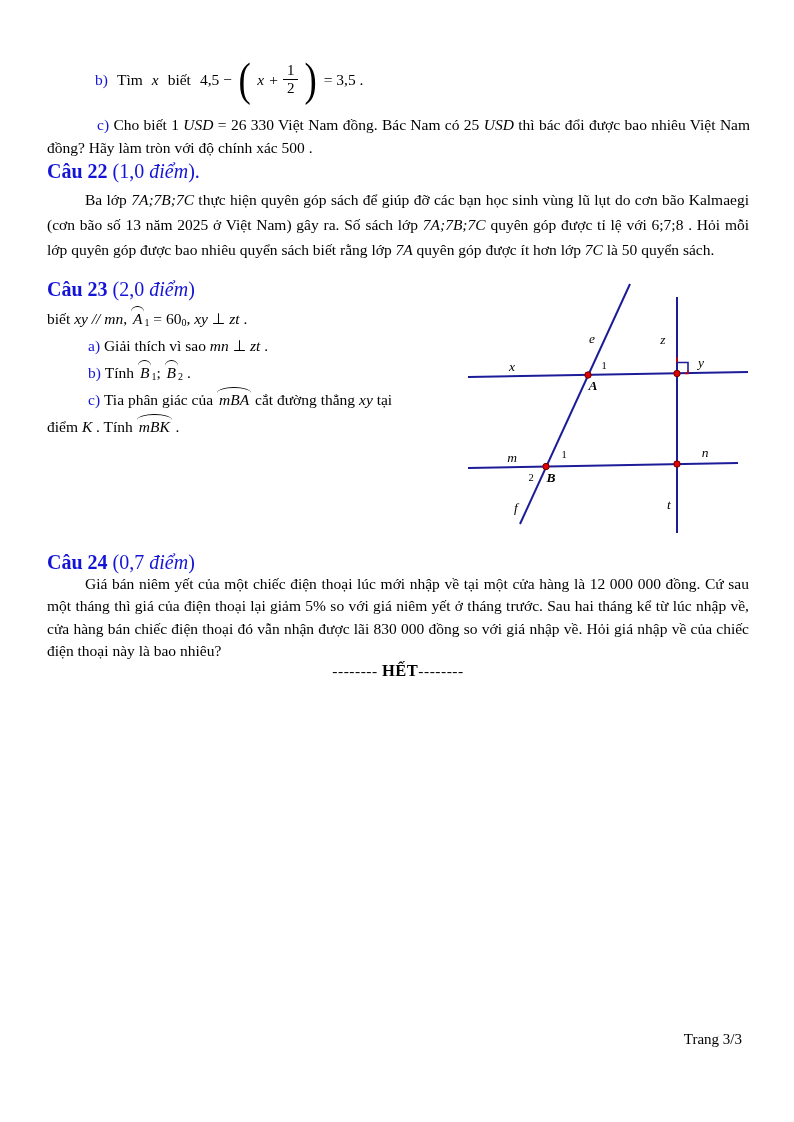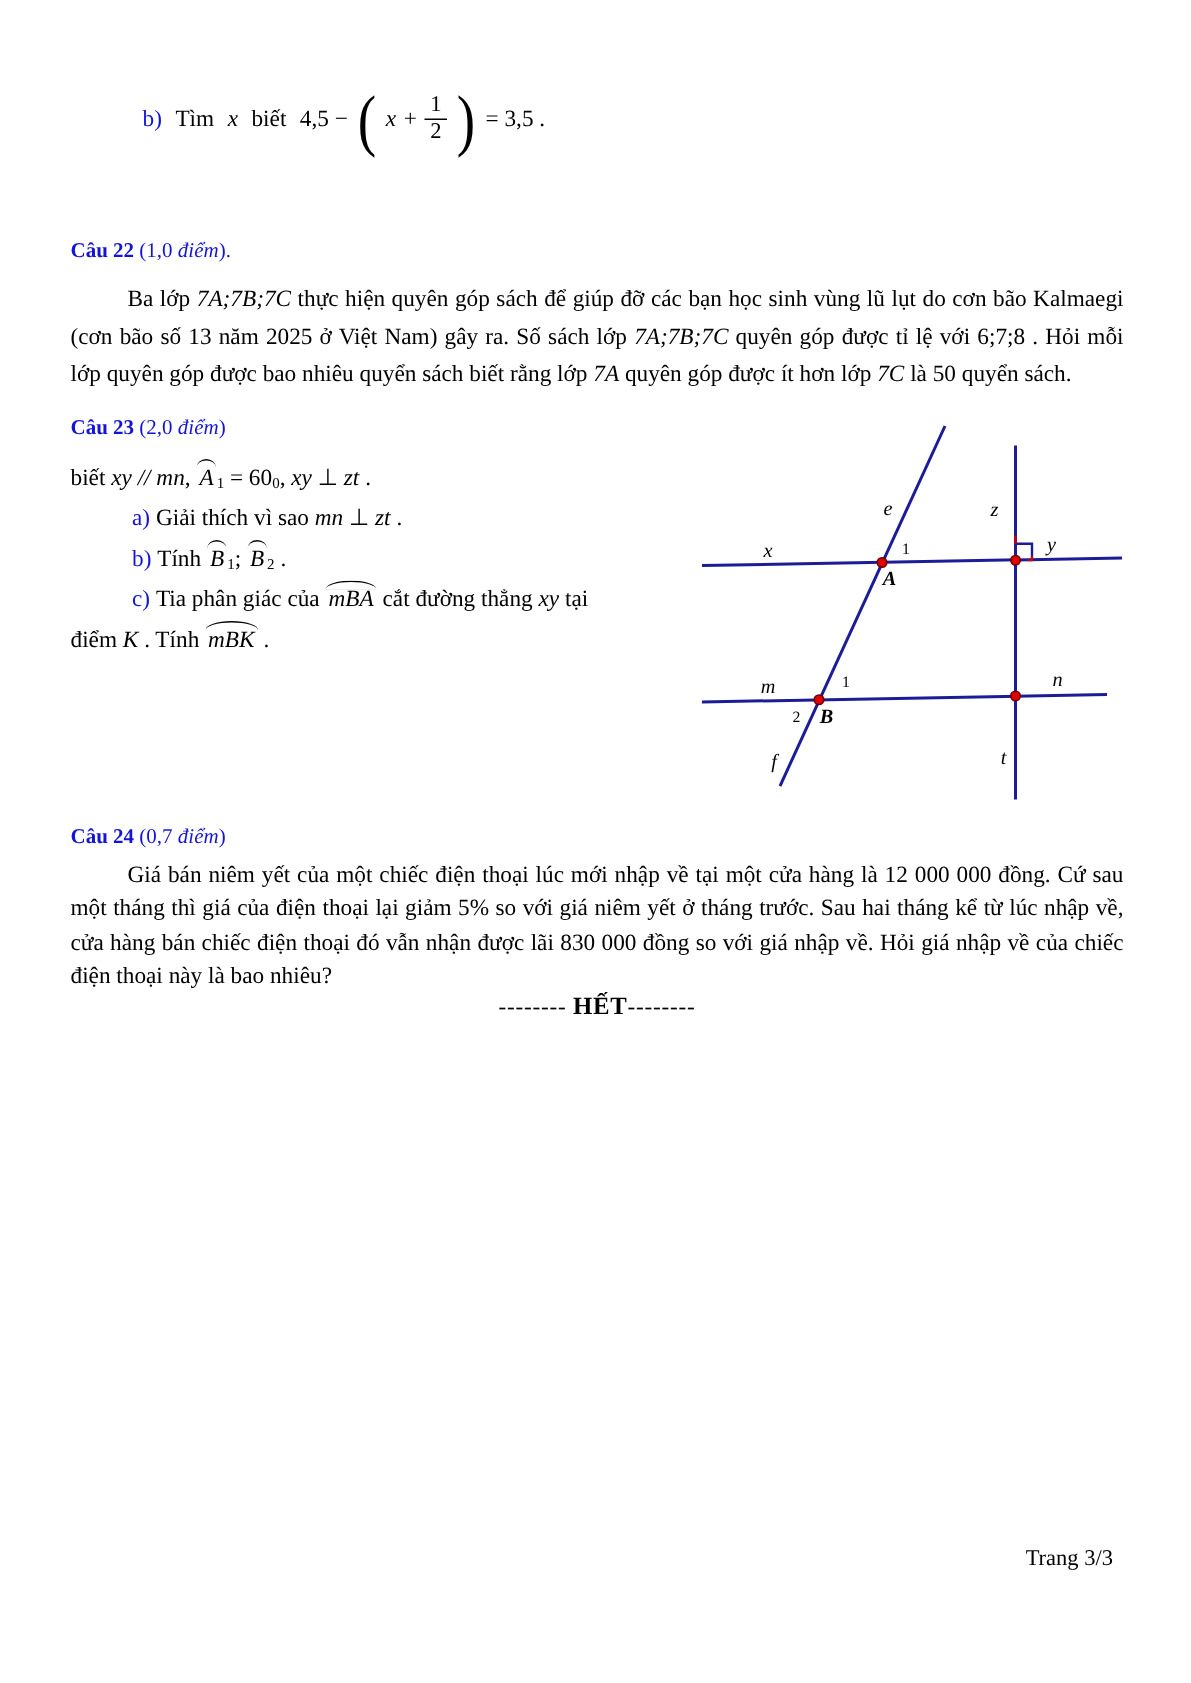--- a/index.html
+++ b/index.html
@@ -24,21 +24,21 @@
   
   .hat { position:relative; font-style:italic; display:inline-block; padding:0 2px; }
   .hat::before {
     content:""; position:absolute; left:0; right:0; top:-4px; height:5px;
     border-top:1.5px solid #000; border-radius:50% / 100% 100% 0 0;
   }
   sub.ms { font-size:10px; vertical-align:-4px; font-style:normal; }
   sup.ms { font-size:10px; vertical-align:6px; font-style:normal; }
   .q23line { height:27px; display:flex; align-items:flex-end; white-space:pre-wrap; }
   .q23line.pad { padding-left:41px; }
-  .hdr { font-size:14px; }
+  .hdr { font-size:20px; }
   .het { text-align:center; letter-spacing:0.5px; }
   .footer { font-size:15px; }
   svg text { font-family:"Liberation Serif", serif; }
 </style>
 </head>
 <body>
 
 <div class="page">
 
   <div class="abs bline" style="left:95px; top:52px;">
@@ -53,20 +53,23 @@
       <span>+</span>
       <span class="frac">
         <span class="num">1</span>
         <span class="den">2</span>
       </span>
       <span class="bigp">)</span>
       <span>= 3,5 .</span>
     </span>
   </div>
 
+  <div class="abs just" style="left:47px; top:113px; width:703px; line-height:23px;">
+    <span class="blue" style="padding-left:50px;">c)</span><span> Cho biết 1 </span><span class="mi">USD</span><span> = 26 330  Việt Nam đồng. Bác Nam có 25 </span><span class="mi">USD</span><span> thì bác đổi được bao nhiêu Việt Nam đồng? Hãy làm tròn với độ chính xác 500 .</span>
+  </div>
 
   <div class="abs hdr" style="left:47px; top:160px;">
     <span class="blue bold">Câu 22</span><span class="blue"> (1,0 </span><span class="blue it">điểm</span><span class="blue">).</span>
   </div>
 
   <div class="abs just" style="left:47px; top:187px; width:702px; line-height:25px; text-indent:38px;">
     <span>Ba lớp  </span><span class="mi">7A;7B;7C</span><span>  thực hiện quyên góp sách để giúp đỡ các bạn học sinh vùng lũ lụt do cơn bão Kalmaegi (cơn bão số 13 năm 2025 ở Việt Nam) gây ra.  Số sách lớp </span><span class="mi">7A;7B;7C</span><span> quyên góp được tỉ lệ với 6;7;8 . Hỏi mỗi lớp quyên góp được bao nhiêu quyển sách biết rằng lớp </span><span class="mi">7A</span><span> quyên góp được ít hơn lớp </span><span class="mi">7C</span><span> là 50 quyển sách.</span>
   </div>
 
   <div class="abs hdr" style="left:47px; top:278px;">

